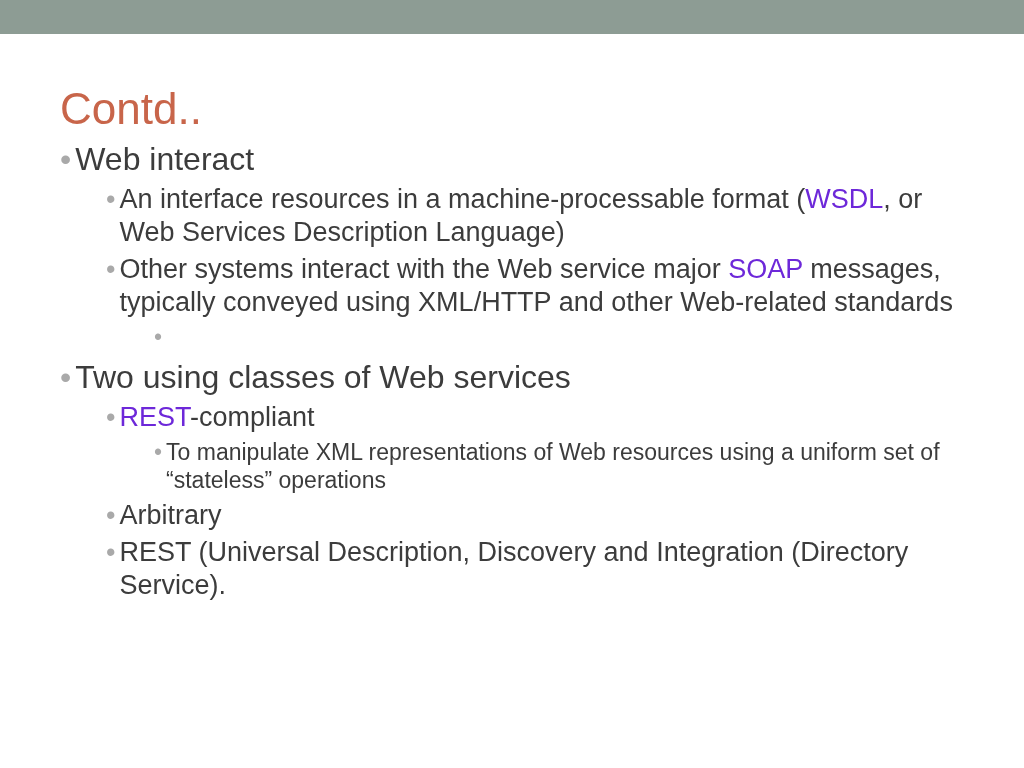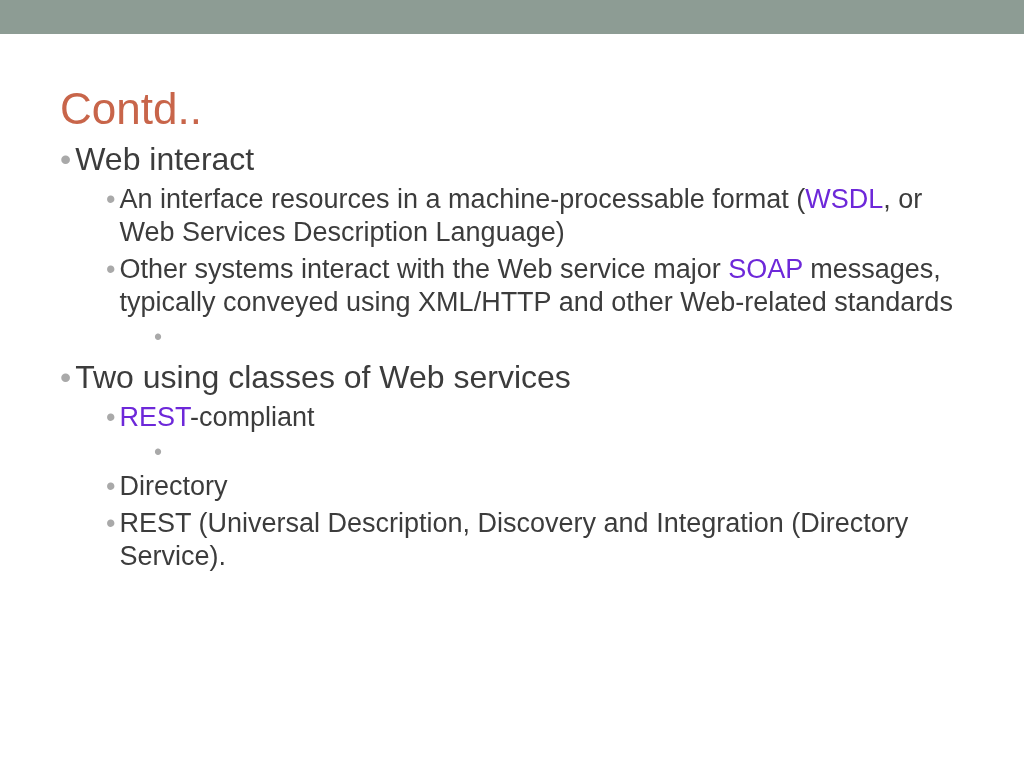--- a/index.html
+++ b/index.html
@@ -55,25 +55,26 @@
 
   <div class="row l2">
     <span class="bullet">•</span>
     <span class="txt">
       <span class="link">REST</span><span>-compliant</span>
     </span>
   </div>
 
   <div class="row l3">
     <span class="bullet">•</span>
+    <span class="txt">To manipulate XML representations of Web resources using a uniform set of “stateless” operations</span>
   </div>
 
   <div class="row l2">
     <span class="bullet">•</span>
-    <span class="txt">Directory</span>
+    <span class="txt">Arbitrary</span>
   </div>
 
   <div class="row l2">
     <span class="bullet">•</span>
     <span class="txt">REST (Universal Description, Discovery and Integration (Directory Service).</span>
   </div>
 
 </div>
 
 </body></html>

